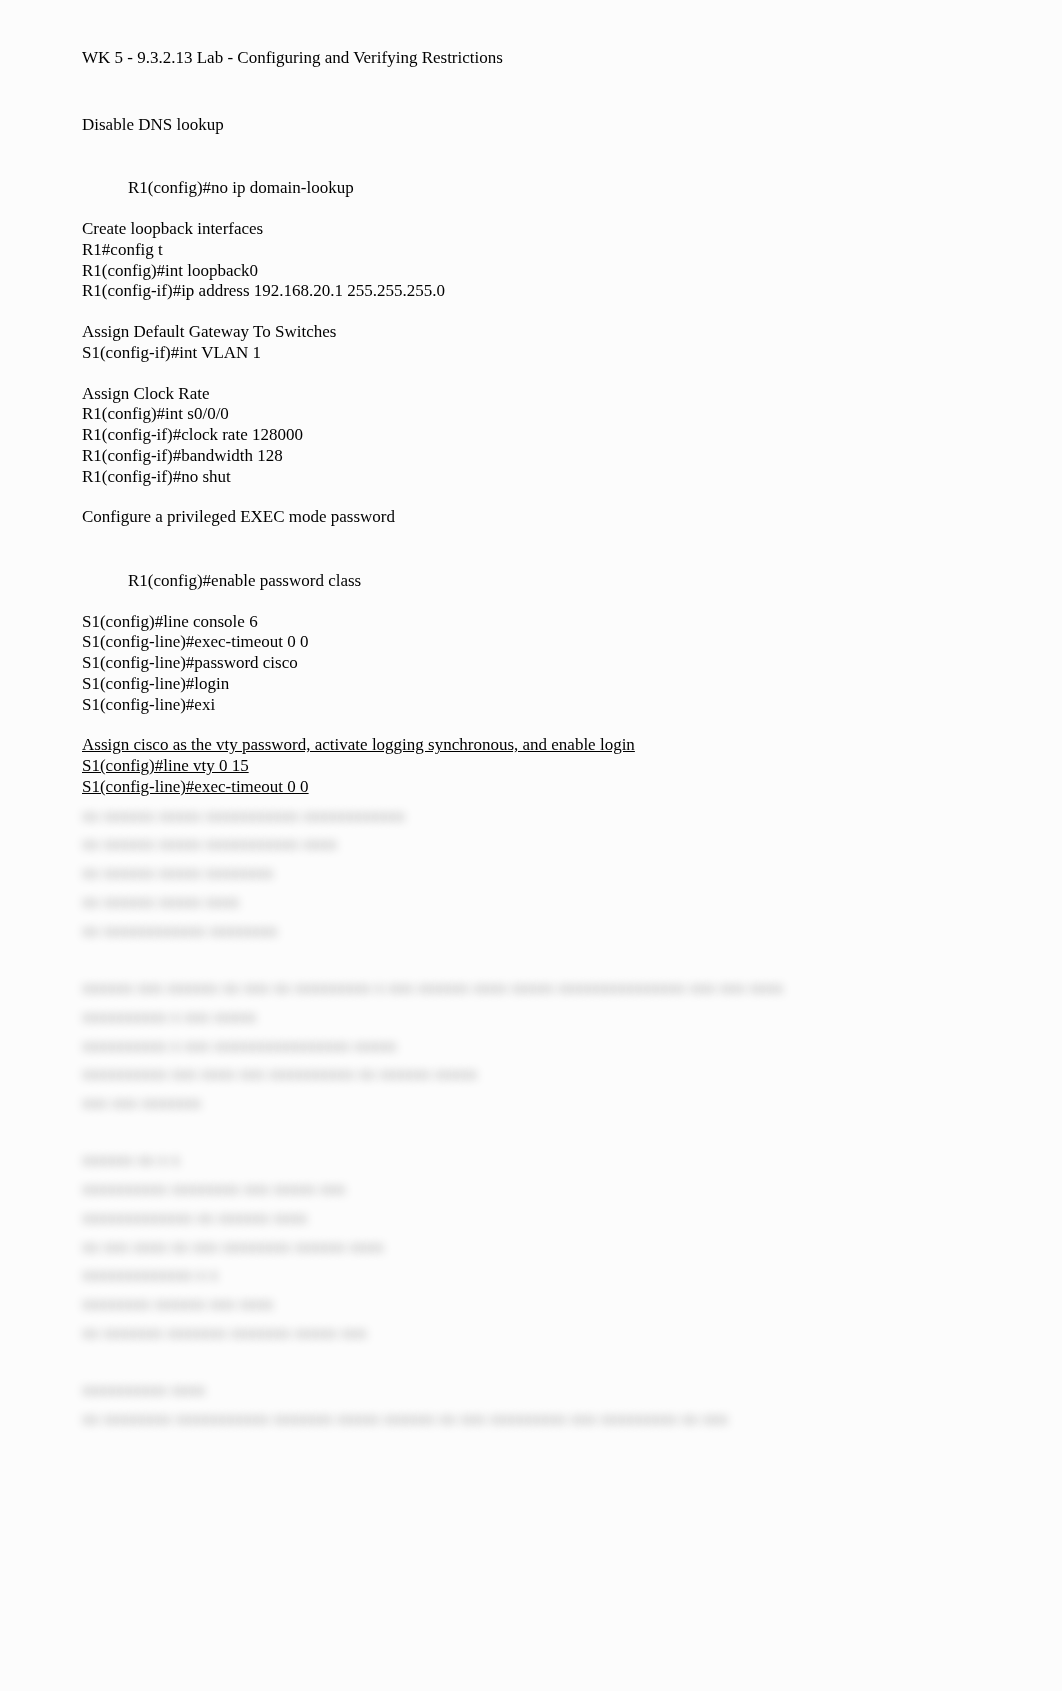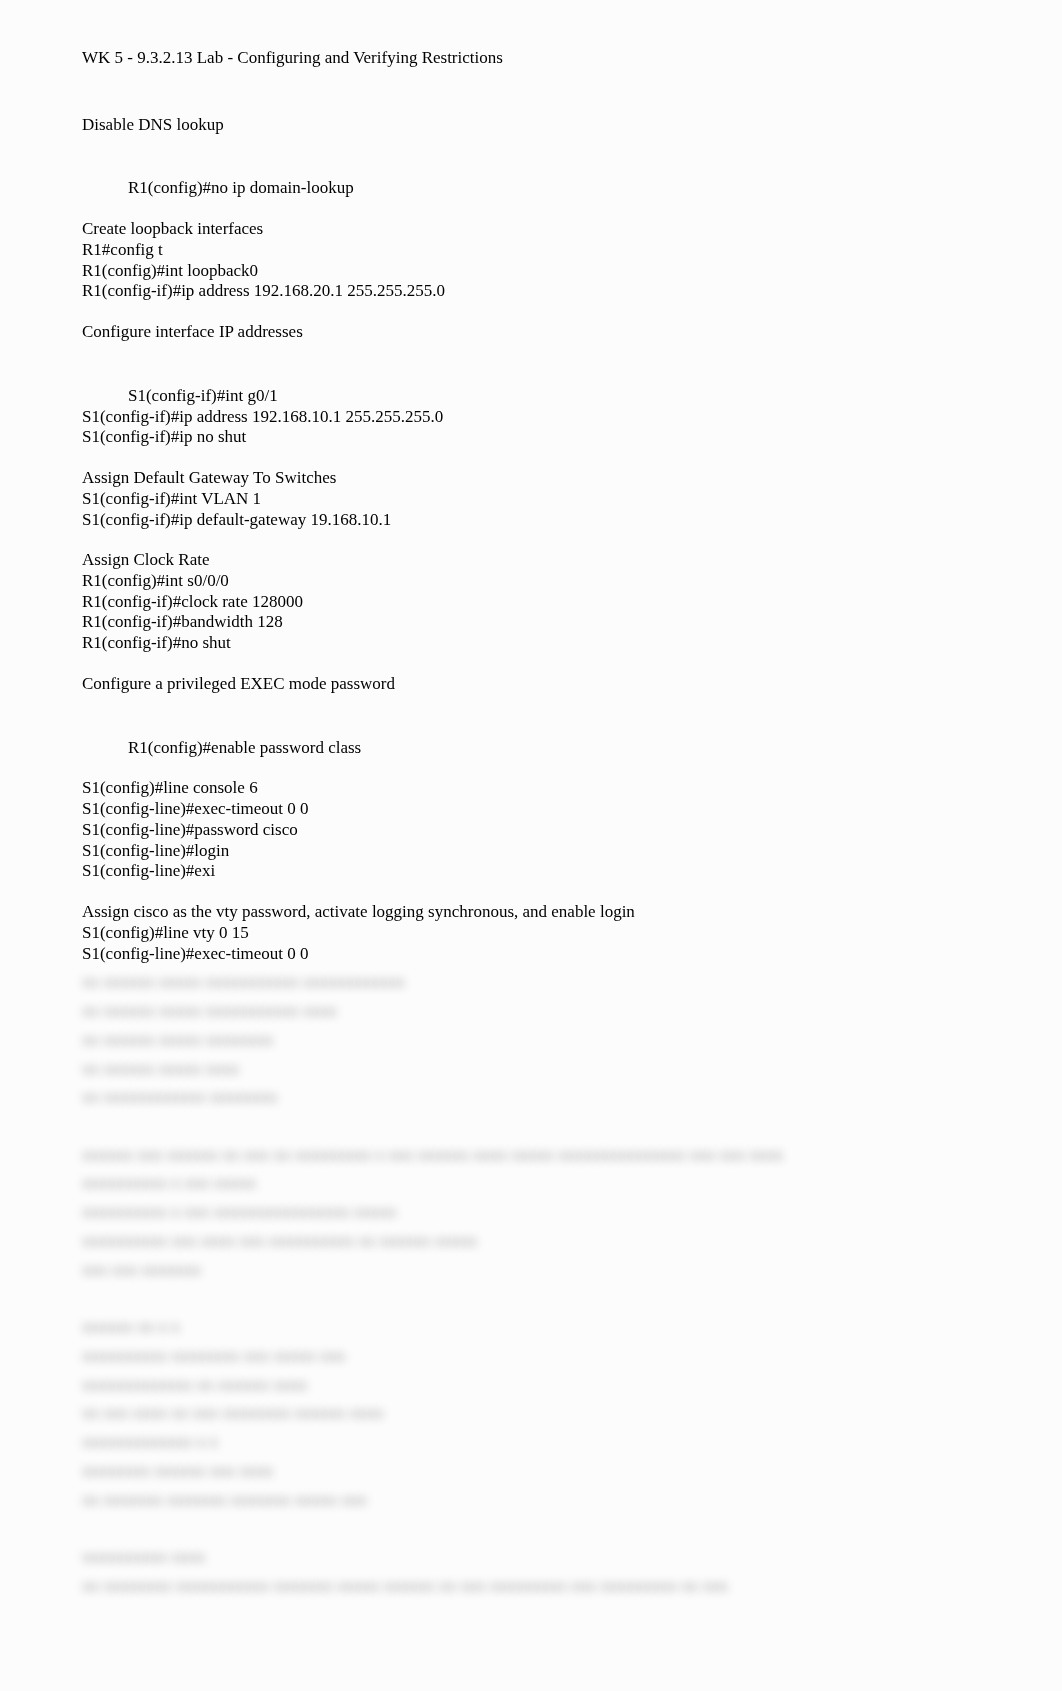--- a/index.html
+++ b/index.html
@@ -16,21 +16,21 @@
     }
     .page {
       padding: 48px 82px 40px 82px;
       line-height: 1.22;
     }
     .title {
       font-size: 17px;
       margin-bottom: 46px;
     }
     .para { margin: 0 0 20px 0; }
-    .para:last-child { margin-bottom: 0; }
+    .para:last-child { margin-bottom: 0; text-decoration: underline; }
     .indent { display:block; padding-left:46px;margin-top:43px; }
     .line { display:block; }
     .blurblock {
       padding: 8px 0 8px 0;
       color: transparent;
       text-shadow: 0 0 10px rgba(0,0,0,0.45);
       user-select: none;
     }
     .blurblock .line { margin-bottom: 8px; }
   </style>
@@ -45,29 +45,22 @@
         <span class="line">Disable DNS lookup</span>
         <span class="line indent">R1(config)#no ip domain-lookup</span>
       </div>
       <div class="para">
         <span class="line">Create loopback interfaces</span>
         <span class="line">R1#config t</span>
         <span class="line">R1(config)#int loopback0</span>
         <span class="line">R1(config-if)#ip address 192.168.20.1 255.255.255.0</span>
       </div>
       <div class="para">
-        <span class="line">Configure interface IP addresses</span>
-        <span class="line indent">S1(config-if)#int g0/1</span>
-        <span class="line">S1(config-if)#ip address 192.168.10.1 255.255.255.0</span>
-        <span class="line">S1(config-if)#ip no shut</span>
-      </div>
-      <div class="para">
         <span class="line">Assign Default Gateway To Switches</span>
         <span class="line">S1(config-if)#int VLAN 1</span>
-        <span class="line">S1(config-if)#ip default-gateway 19.168.10.1</span>
       </div>
       <div class="para">
         <span class="line">Assign Clock Rate</span>
         <span class="line">R1(config)#int s0/0/0</span>
         <span class="line">R1(config-if)#clock rate 128000</span>
         <span class="line">R1(config-if)#bandwidth 128</span>
         <span class="line">R1(config-if)#no shut</span>
       </div>
       <div class="para">
         <span class="line">Configure a privileged EXEC mode password</span>

